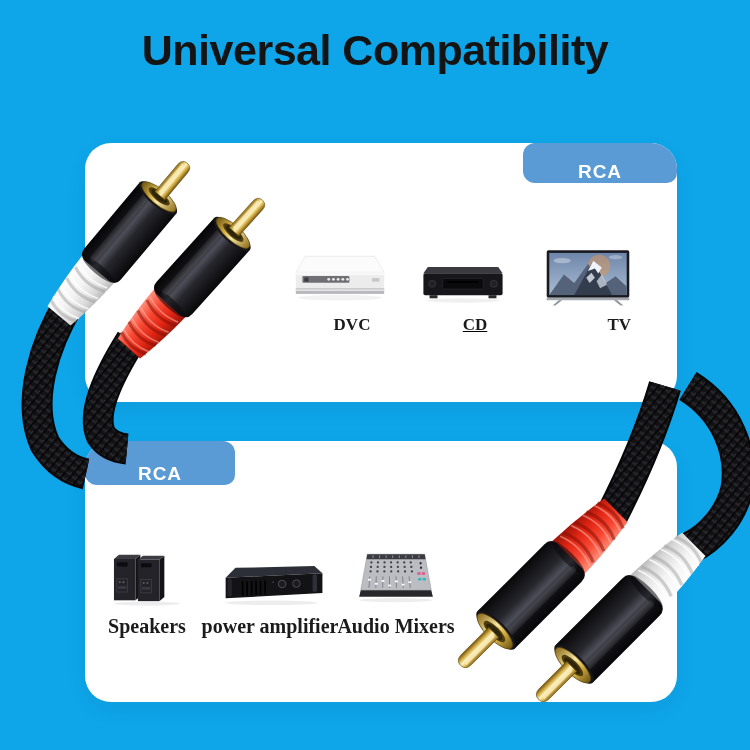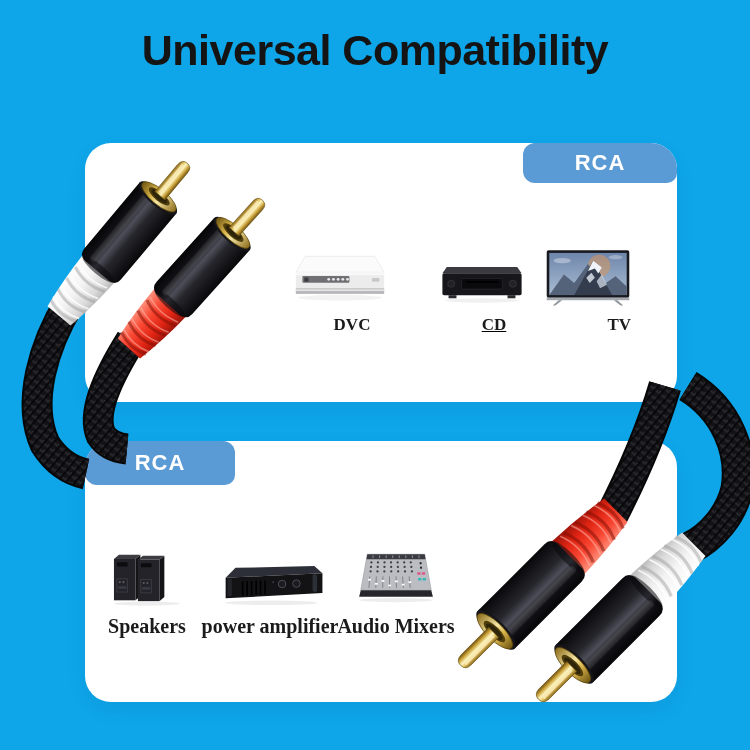--- a/index.html
+++ b/index.html
@@ -4,22 +4,22 @@
 <style>
   html,body{margin:0;padding:0;background:#ececec;}
   .stage{position:relative;width:750px;height:750px;background:#0ea5e9;overflow:hidden;
          font-family:"Liberation Sans",sans-serif;}
   .title{position:absolute;top:26px;left:0;width:750px;text-align:center;
          font-size:43px;font-weight:700;letter-spacing:-0.5px;color:#141414;margin:0;}
   .panel{position:absolute;background:#ffffff;border-radius:26px;
          box-shadow:0 8px 22px rgba(0,0,0,0.05);}
   .panel-top{left:85px;top:143px;width:592px;height:259px;}
   .panel-bottom{left:85px;top:441px;width:592px;height:261px;}
-  .tab{position:absolute;background:#5b9bd5;color:#fff;display:flex;align-items:center;
-       justify-content:center;font-size:22px;font-weight:700;letter-spacing:1px;}
+  .tab{position:absolute;background:#5b9bd5;color:#fff;display:flex;align-items:flex-end;
+       justify-content:center;font-size:19px;font-weight:700;letter-spacing:1px;}
   .tab-top{left:523px;top:143px;width:154px;height:40px;border-radius:12px 26px 10px 12px;}
   .tab-bottom{left:85px;top:441px;width:150px;height:44px;border-radius:26px 12px 10px 12px;}
   .device{position:absolute;display:flex;flex-direction:column;align-items:center;margin:0;}
   .icon-box{display:flex;align-items:flex-end;justify-content:center;}
   .device-top .icon-box{height:70px;}
   .device-bottom .icon-box{height:62px;}
   .device figcaption{font-family:"Liberation Serif",serif;font-weight:700;color:#1b1b1b;
         white-space:nowrap;text-align:center;}
   .device-top figcaption{font-size:17px;margin-top:9px;margin-left:24px;}
   .device-bottom figcaption{font-size:20px;margin-top:7px;text-align:center;}
@@ -54,21 +54,21 @@
         </g>
         <rect x="84" y="31" width="8" height="4" rx="1" fill="#c8c8c8"></rect>
         <rect x="3" y="42" width="94" height="6" fill="#b9b9bd"></rect>
         <rect x="3" y="43.2" width="94" height="1.6" fill="#e9e9ec"></rect>
         <ellipse cx="50" cy="52" rx="45" ry="3" fill="#000" opacity="0.05"></ellipse>
       </svg>
     </div>
     <figcaption>DVC</figcaption>
   </figure>
 
-  <figure class="device device-top" style="left:436px;top:236px;width:92px;text-decoration:underline;">
+  <figure class="device device-top" style="left:417px;top:236px;width:92px;text-decoration:underline;">
     <div class="icon-box">
       <svg width="88" height="48" viewBox="0 0 100 50">
         <polygon points="10,8 90,8 95,15 5,15" fill="#3a3a40"></polygon>
         <rect x="5" y="15" width="90" height="25" rx="2" fill="#17171b"></rect>
         <rect x="27" y="21" width="46" height="12" rx="1" fill="#0a0a0c" stroke="#323238" stroke-width="0.6"></rect>
         <rect x="32" y="24" width="36" height="2" fill="#000"></rect>
         <circle cx="15" cy="27" r="4" fill="#222226" stroke="#3a3a42" stroke-width="0.8"></circle>
         <circle cx="85" cy="27" r="4" fill="#222226" stroke="#3a3a42" stroke-width="0.8"></circle>
         <rect x="12" y="40" width="9" height="3.5" fill="#2a2a2e"></rect>
         <rect x="79" y="40" width="9" height="3.5" fill="#2a2a2e"></rect>

